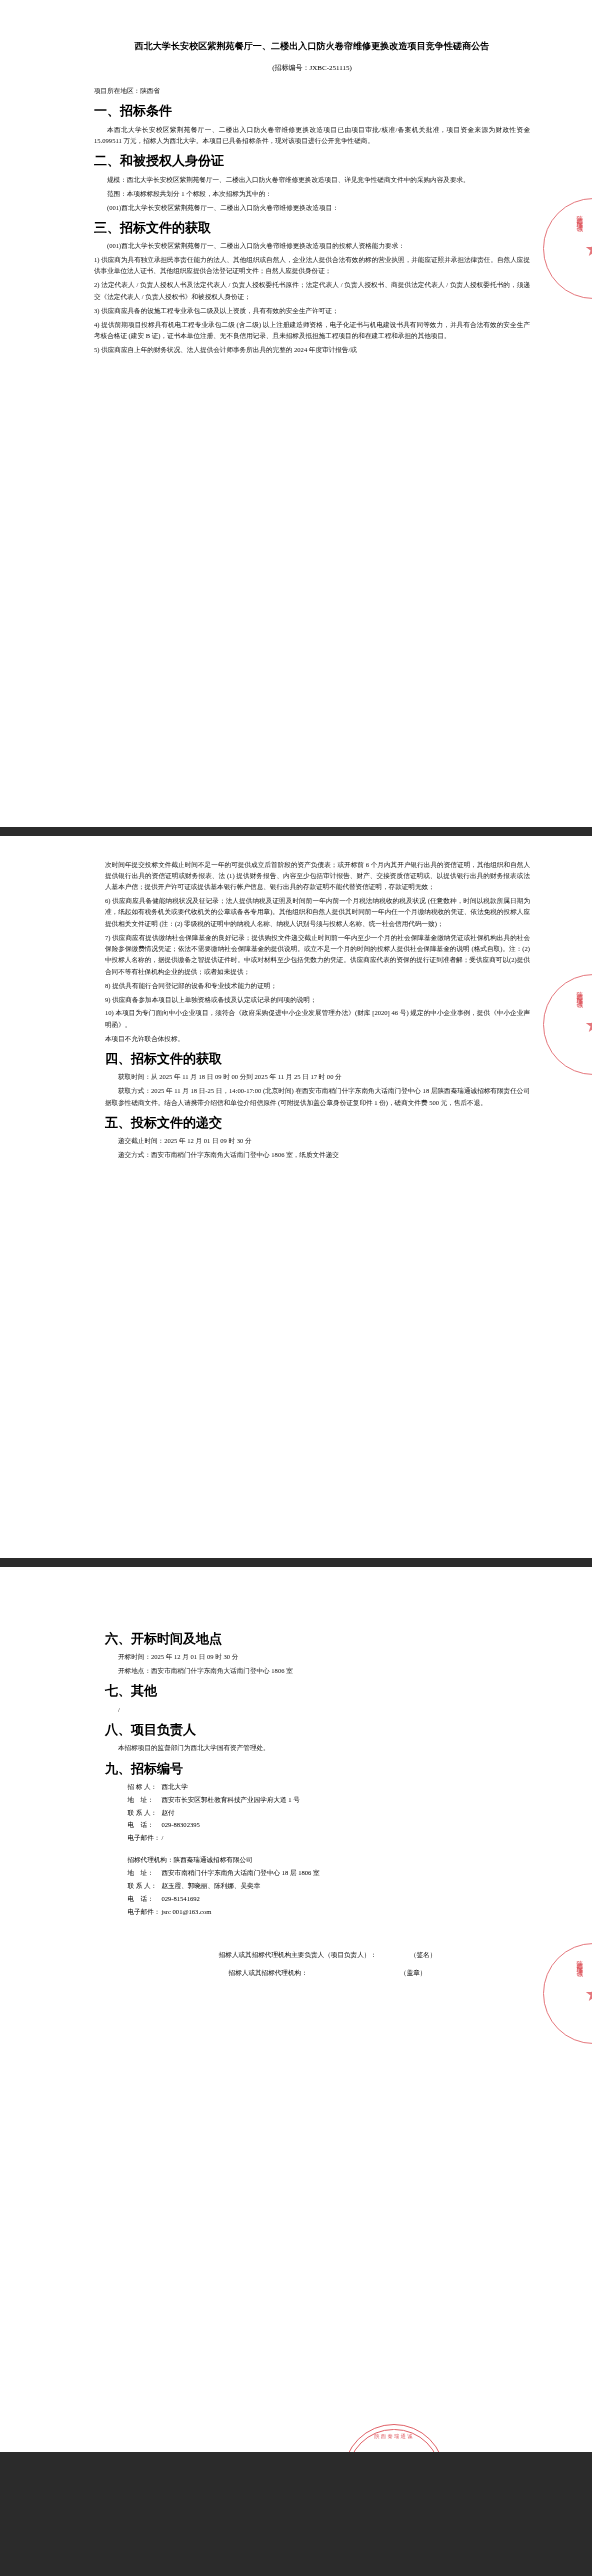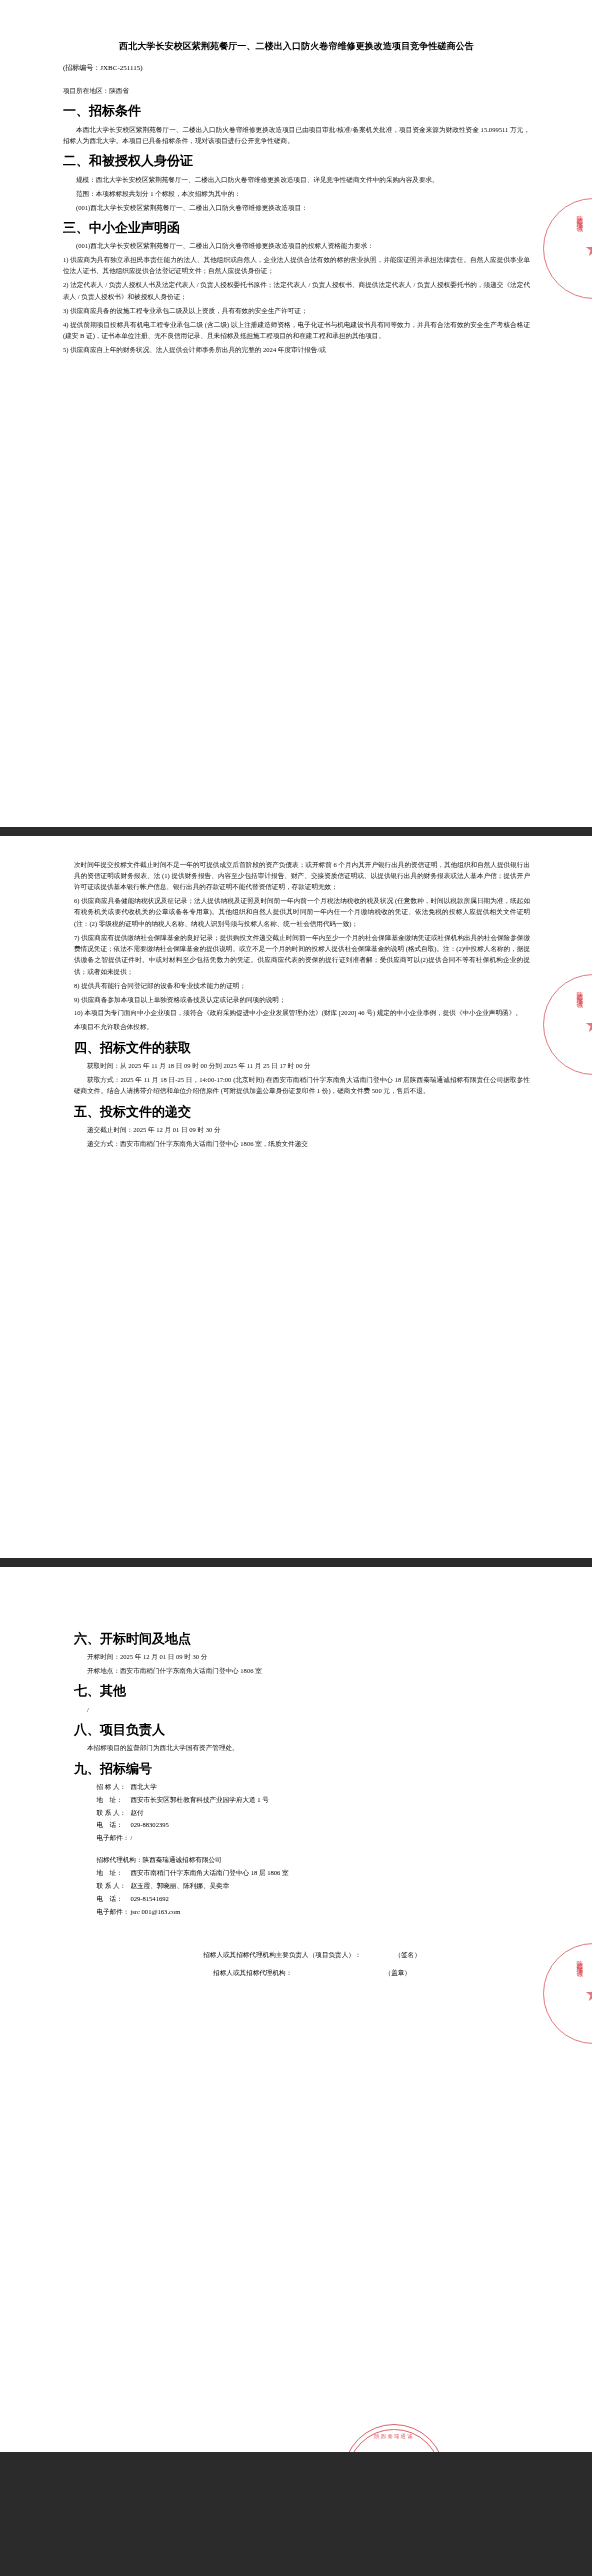--- a/index.html
+++ b/index.html
@@ -19,30 +19,32 @@
     overflow: hidden;
   }
   .page + .page {
     margin-top: 9.2px;
     padding-left: 11px;
   }
   .page-inner {
     padding: 22.4px 63px 22.4px 63px;
     position: relative;
     z-index: 2;
+    margin-left: 31px;
   }
   .doc-title {
     text-align: center;
     font-size: 9px;
     font-weight: bold;
     line-height: 1.75;
     letter-spacing: 0.1px;
     margin: 17px 6.6px 0 6.6px;
   }
   .bid-no {
+    text-align: center;
     font-size: 7px;
     margin-top: 8px;
     margin-bottom: 12px;
   }
   p, .line {
     font-size: 6.6px;
     line-height: 1.72;
     margin: 0 0 2.6px 0;
     text-align: justify;
     color: #101010;
@@ -151,21 +153,21 @@
     <p class="line">项目所在地区：陕西省</p>
 
     <div class="sec-head">一、招标条件</div>
     <p class="indent">本西北大学长安校区紫荆苑餐厅一、二楼出入口防火卷帘维修更换改造项目已由项目审批/核准/备案机关批准，项目资金来源为财政性资金 15.099511 万元，招标人为西北大学。本项目已具备招标条件，现对该项目进行公开竞争性磋商。</p>
 
     <div class="sec-head">二、和被授权人身份证</div>
     <p class="indent">规模：西北大学长安校区紫荆苑餐厅一、二楼出入口防火卷帘维修更换改造项目、详见竞争性磋商文件中的采购内容及要求。</p>
     <p class="indent">范围：本项标标段共划分 1 个标段，本次招标为其中的：</p>
     <p class="indent">(001)西北大学长安校区紫荆苑餐厅一、二楼出入口防火卷帘维修更换改造项目：</p>
 
-    <div class="sec-head">三、中小企业声明函</div>
+    <div class="sec-head">三、招标文件的获取</div>
     <p class="indent">(001)西北大学长安校区紫荆苑餐厅一、二楼出入口防火卷帘维修更换改造项目的投标人资格能力要求：</p>
     <p>1) 供应商为具有独立承担民事责任能力的法人、其他组织或自然人，企业法人提供合法有效的标的营业执照，并能应证照并承担法律责任。自然人应提供事业单位法人证书、其他组织应提供合法登记证明文件；自然人应提供身份证；</p>
     <p>2) 法定代表人 / 负责人授权人书及法定代表人 / 负责人授权委托书原件；法定代表人 / 负责人授权书、商提供法定代表人 / 负责人授权委托书的，须递交《法定代表人 / 负责人授权书》和被授权人身份证；</p>
     <p>3) 供应商应具备的设施工程专业承包二级及以上资质，具有有效的安全生产许可证；</p>
     <p>4) 提供前期项目投标具有机电工程专业承包二级 (含二级) 以上注册建造师资格，电子化证书与机电建设书具有同等效力，并具有合法有效的安全生产考核合格证 (建安 B 证)，证书本单位注册、无不良信用记录、且未招标及抵担施工程项目的和在建工程和承担的其他项目。</p>
     <p>5) 供应商应自上年的财务状况、法人提供会计师事务所出具的完整的 2024 年度审计报告/或</p>
   </div>
 
   <div class="seal-edge" style="right:-51px; top:198px;">
     <span class="star">★</span>

